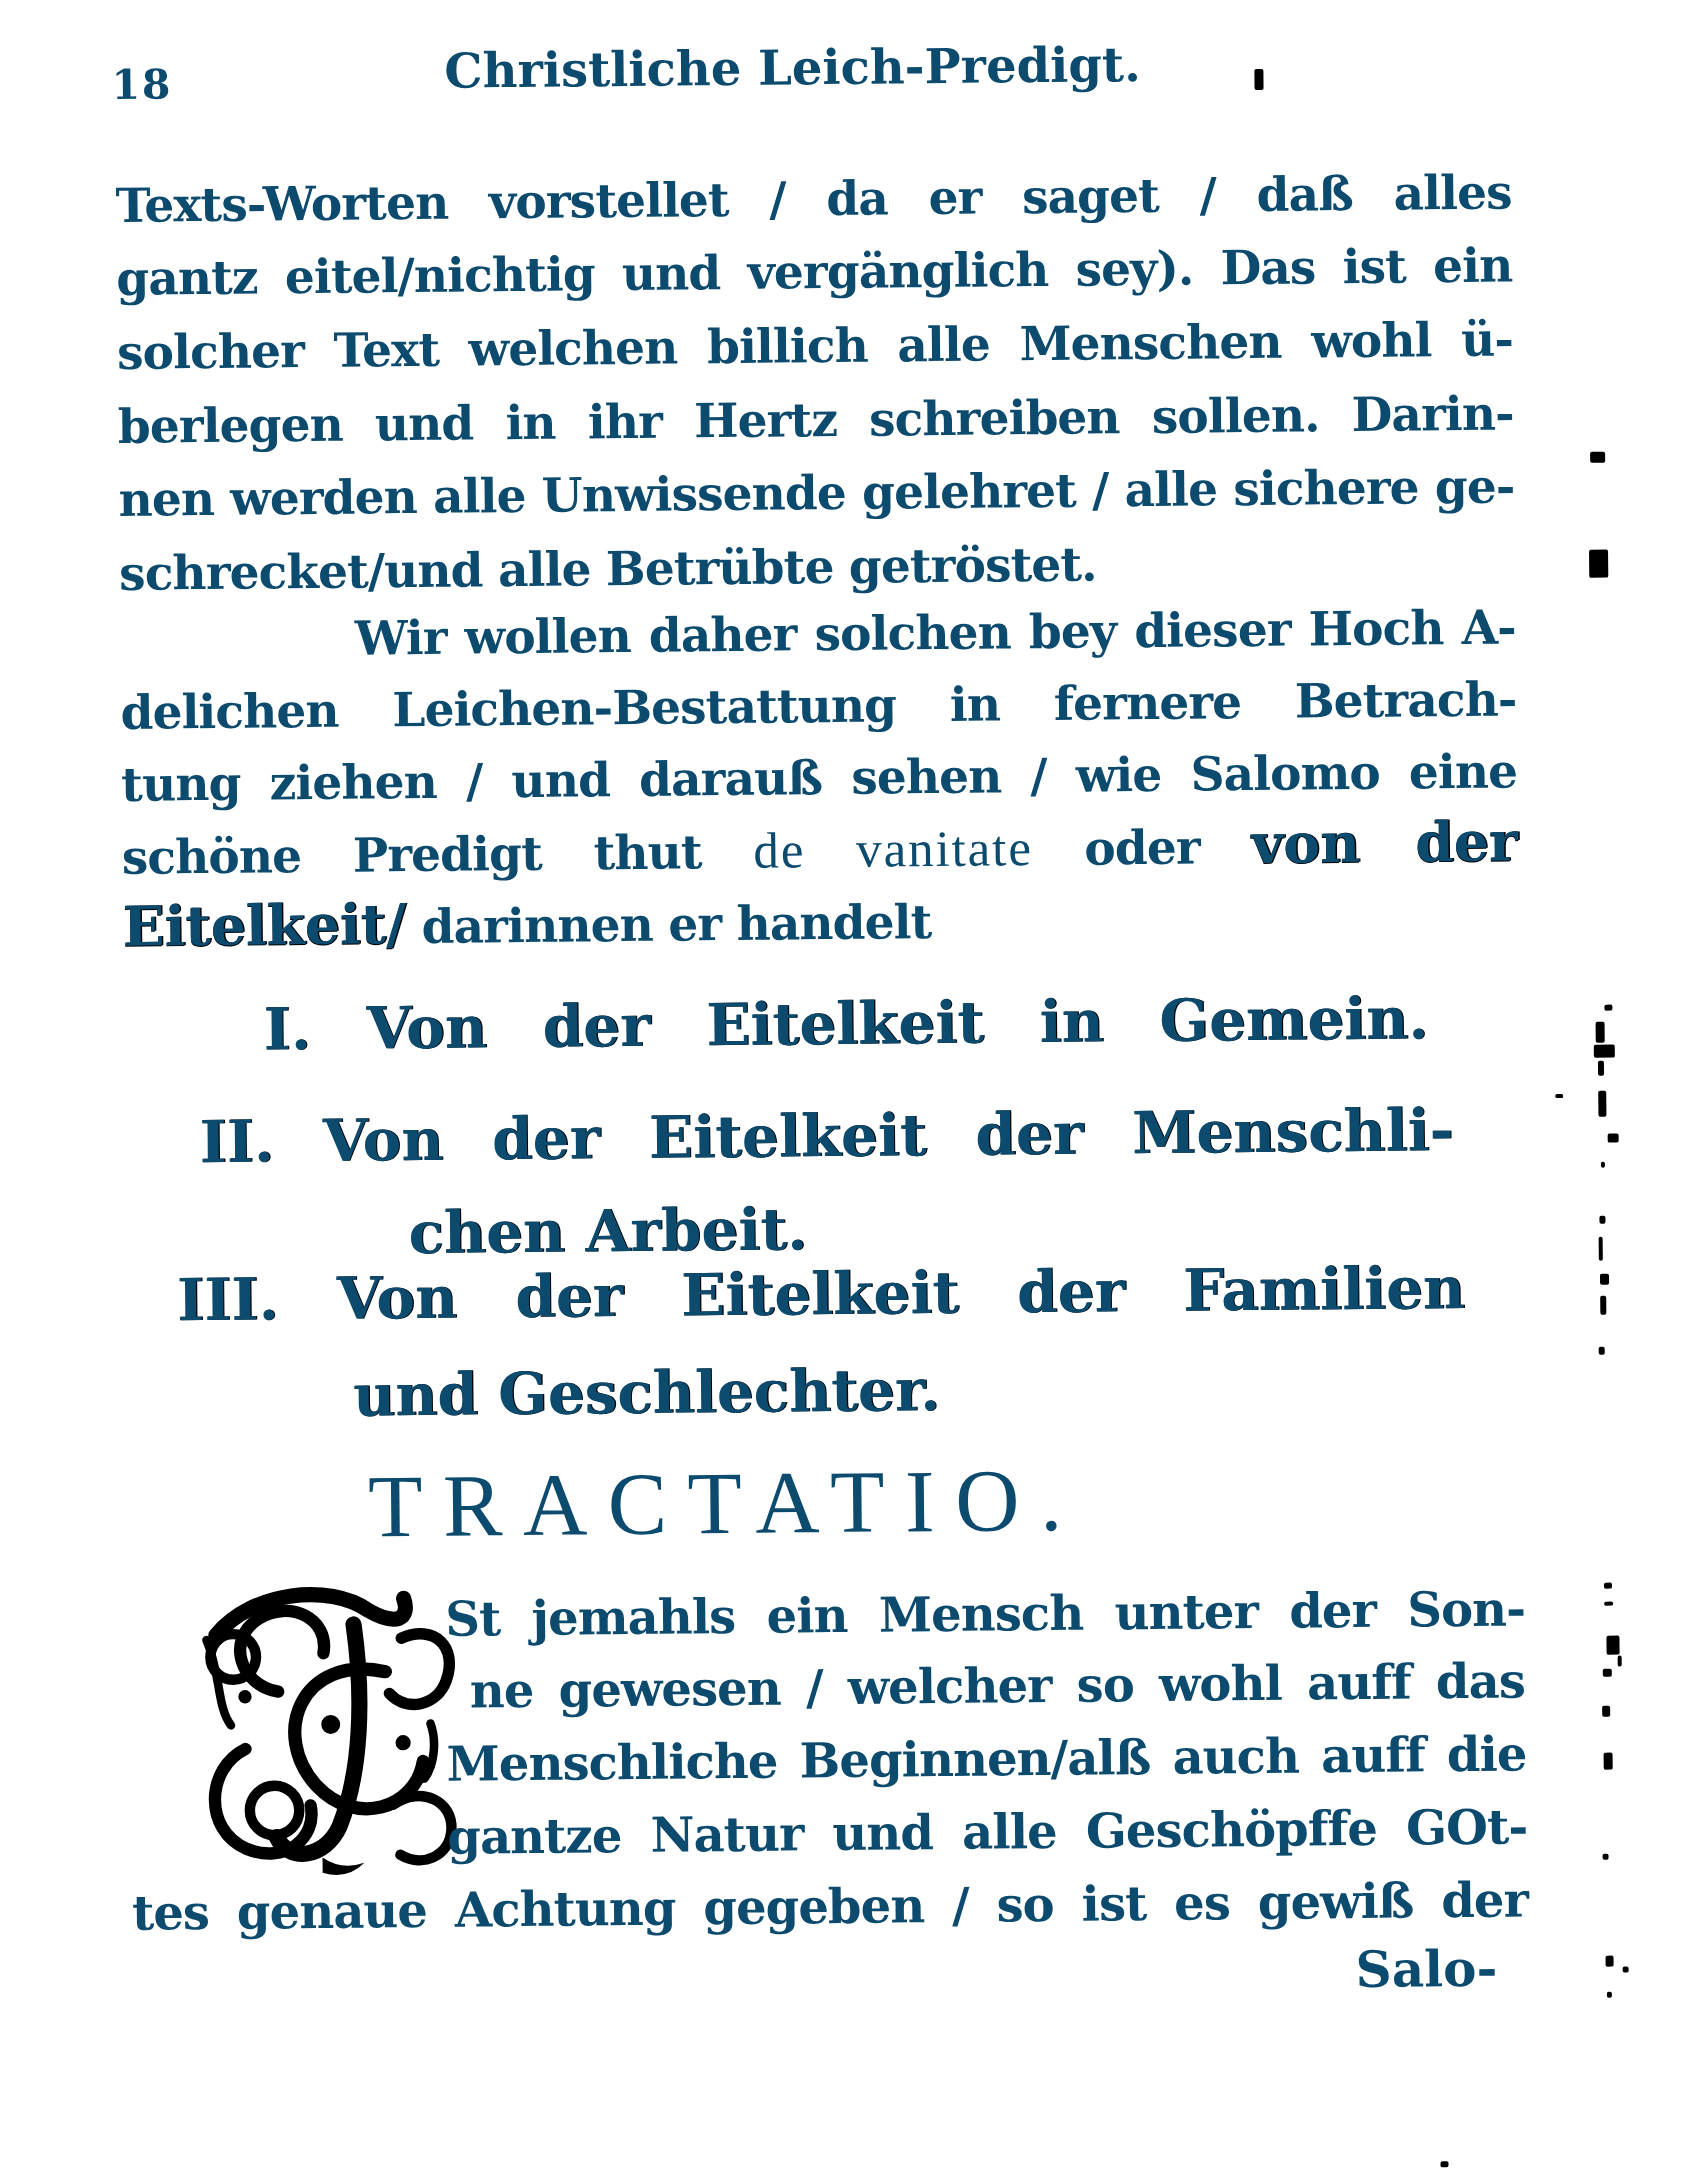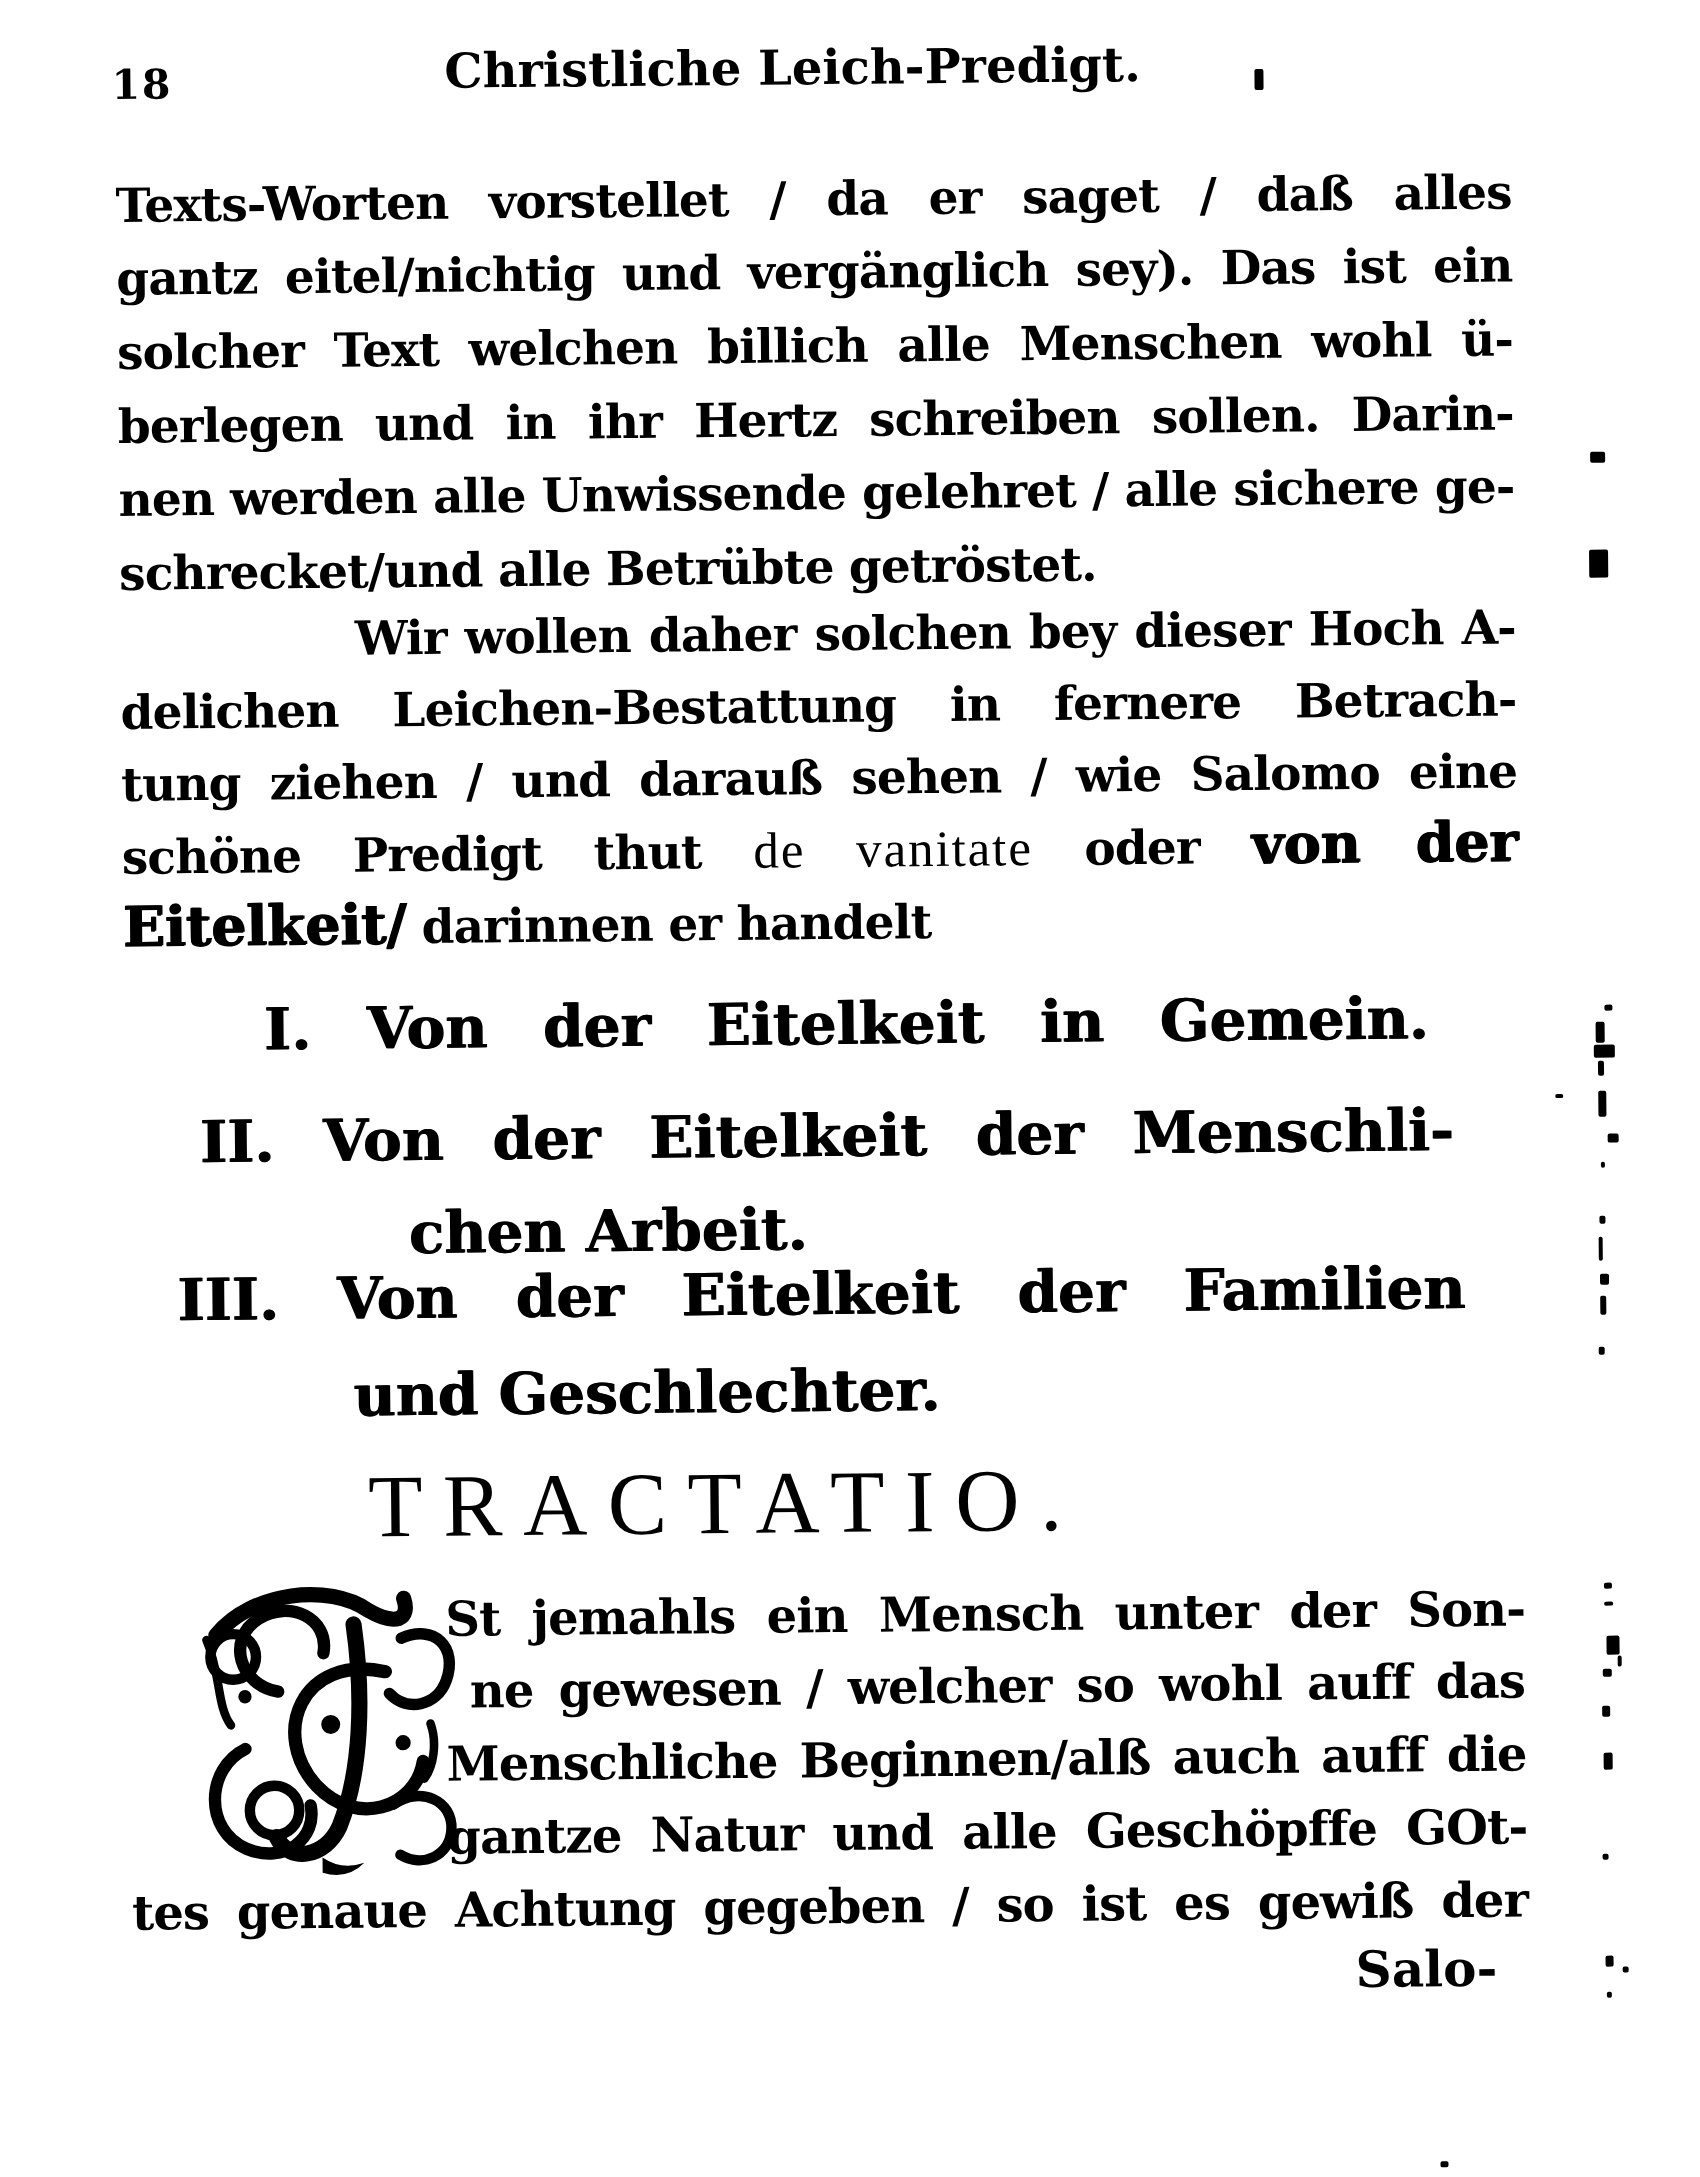--- a/index.html
+++ b/index.html
@@ -1,20 +1,20 @@
 <!DOCTYPE html>
 <html style="font-size:15px"><head>
 <meta charset="utf-8">
 <style>
   html,body { margin:0; padding:0; background:#ffffff; }
   .page {
     position:relative;
     width:1700px; height:2178px;
     background:#ffffff;
-    color:#000000;
+    color:#0c4a6e;
     font-family:"DejaVu Serif", serif;
     overflow:hidden;
   }
   .tilt { position:absolute; inset:0; transform:rotate(-0.55deg); transform-origin:839px 1072px; }
 
   .abs { position:absolute; white-space:nowrap; }
   .jline { position:absolute; text-align:justify; white-space:normal; }
   .jline::after { content:""; display:inline-block; width:100%; height:0; }
 
   .pageno { font-size:41px; font-weight:700; letter-spacing:1.9px; }

